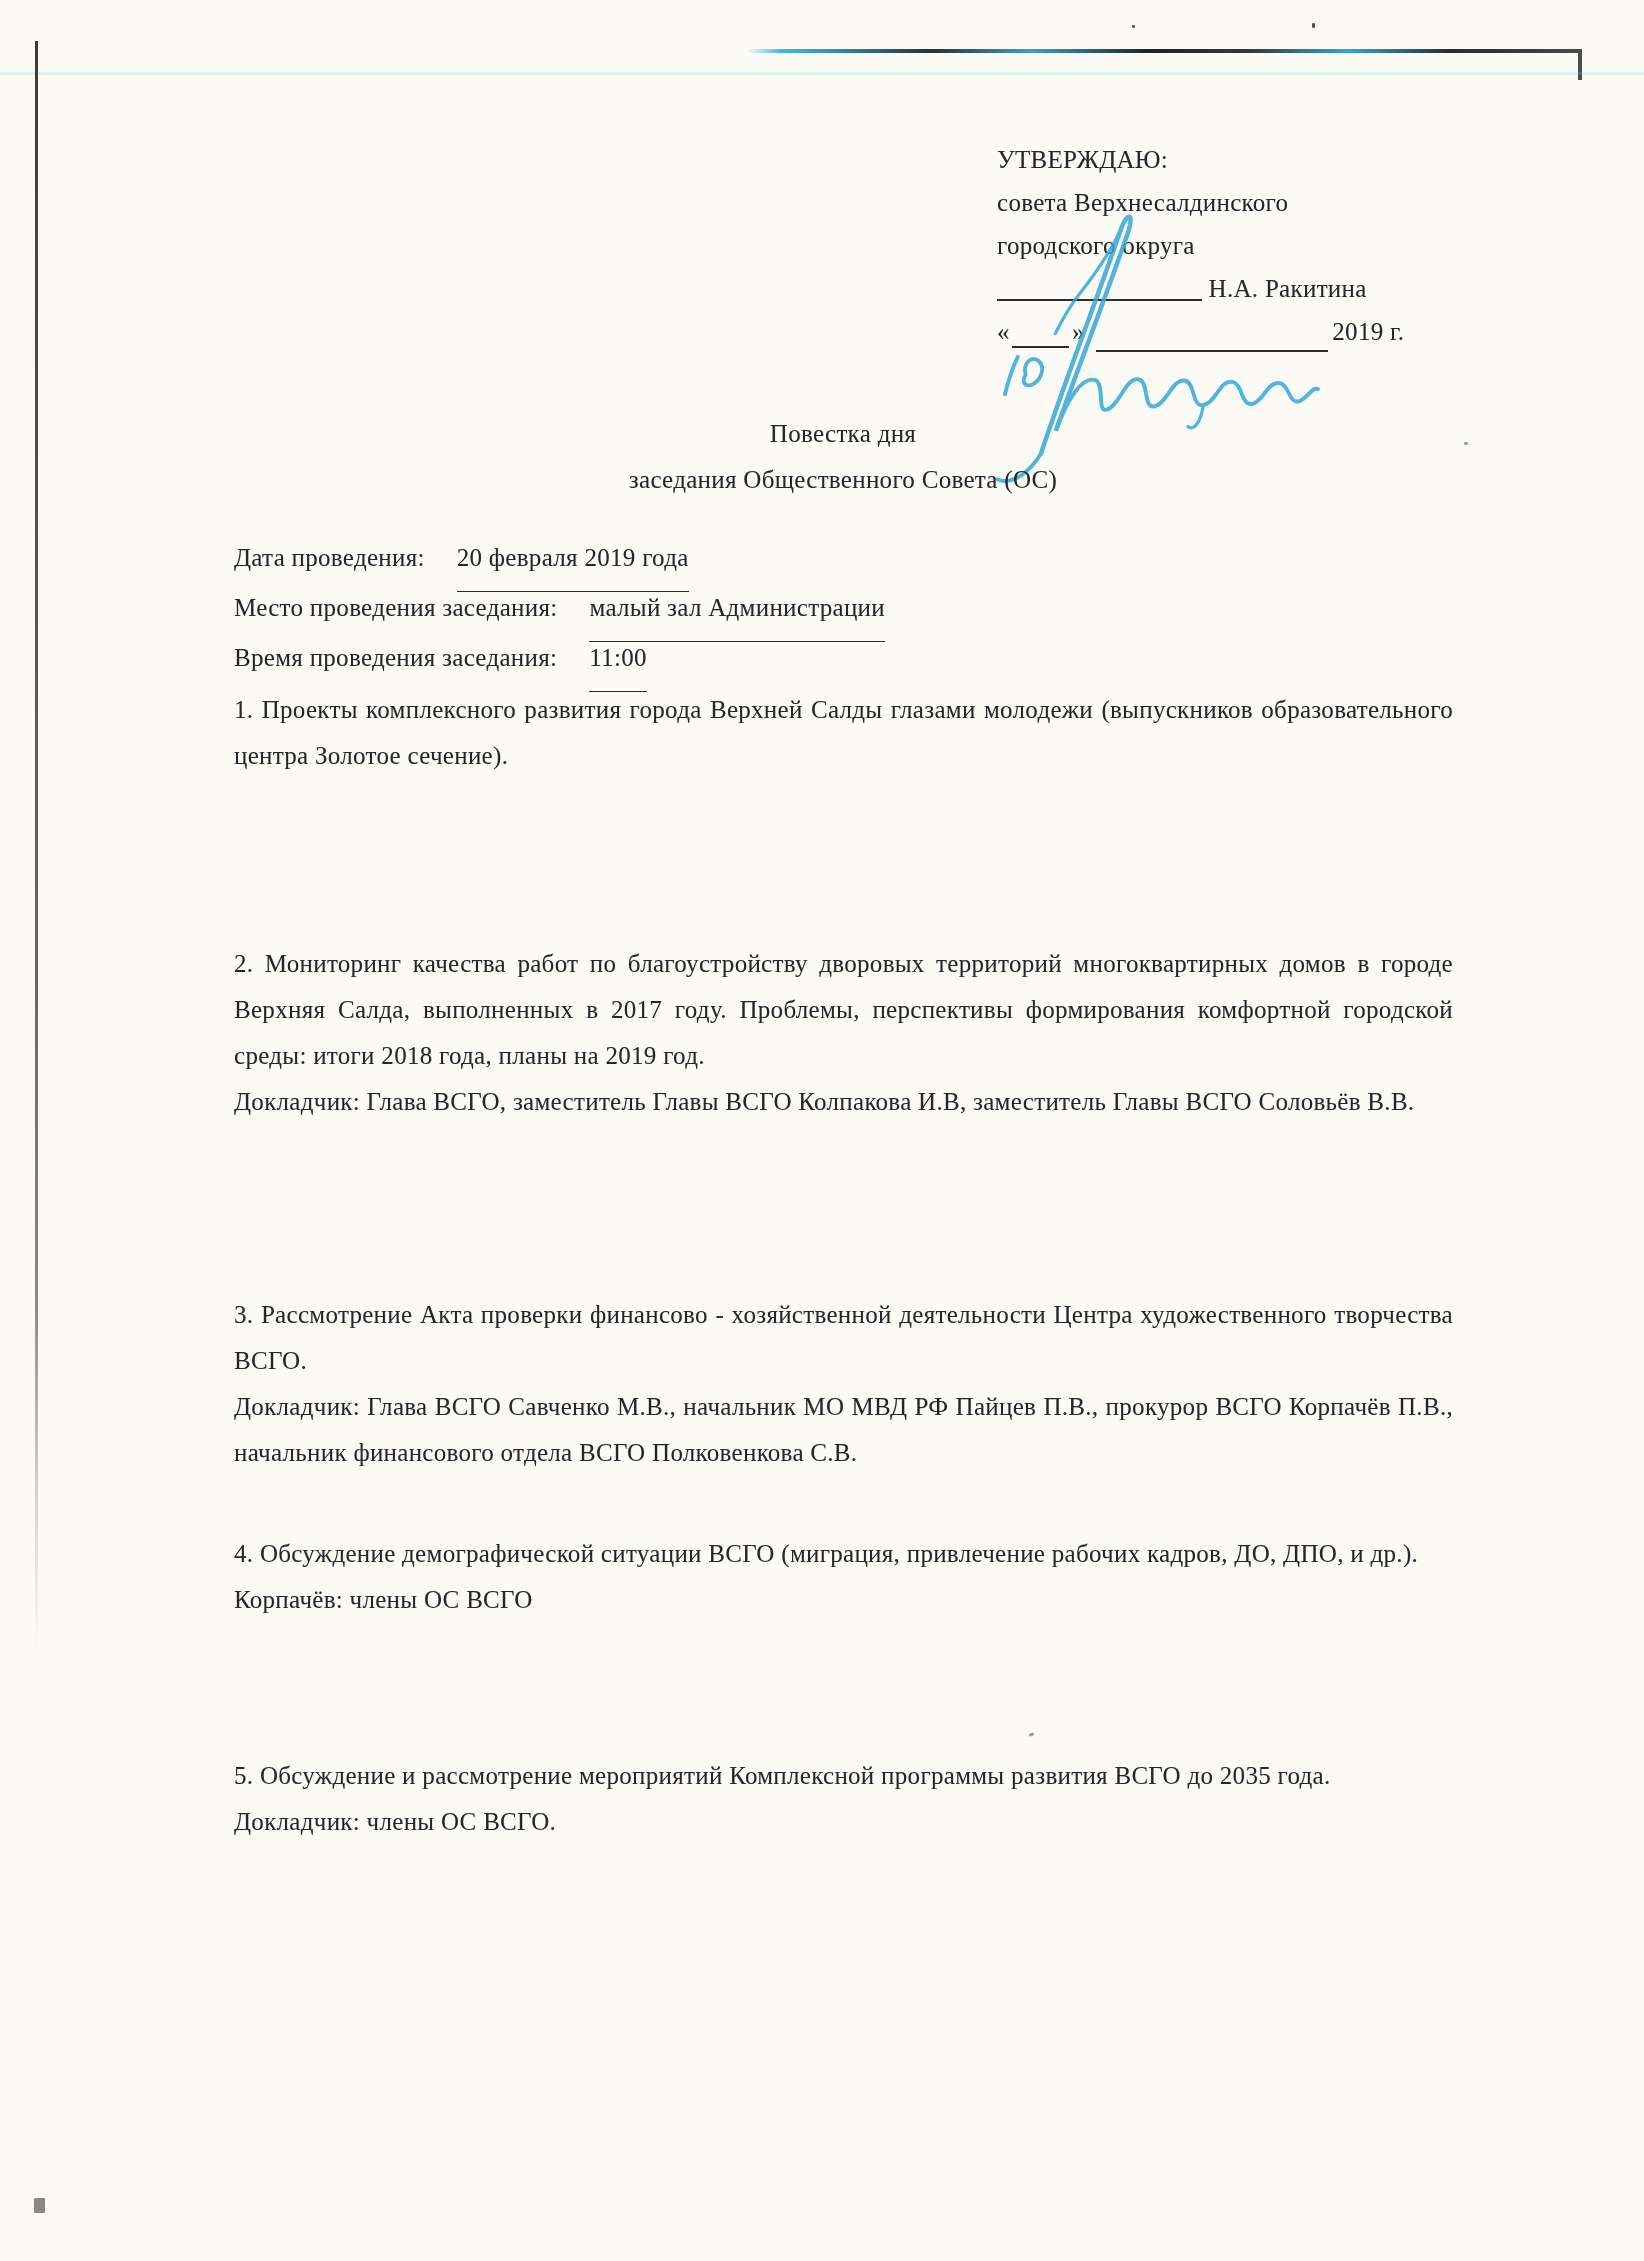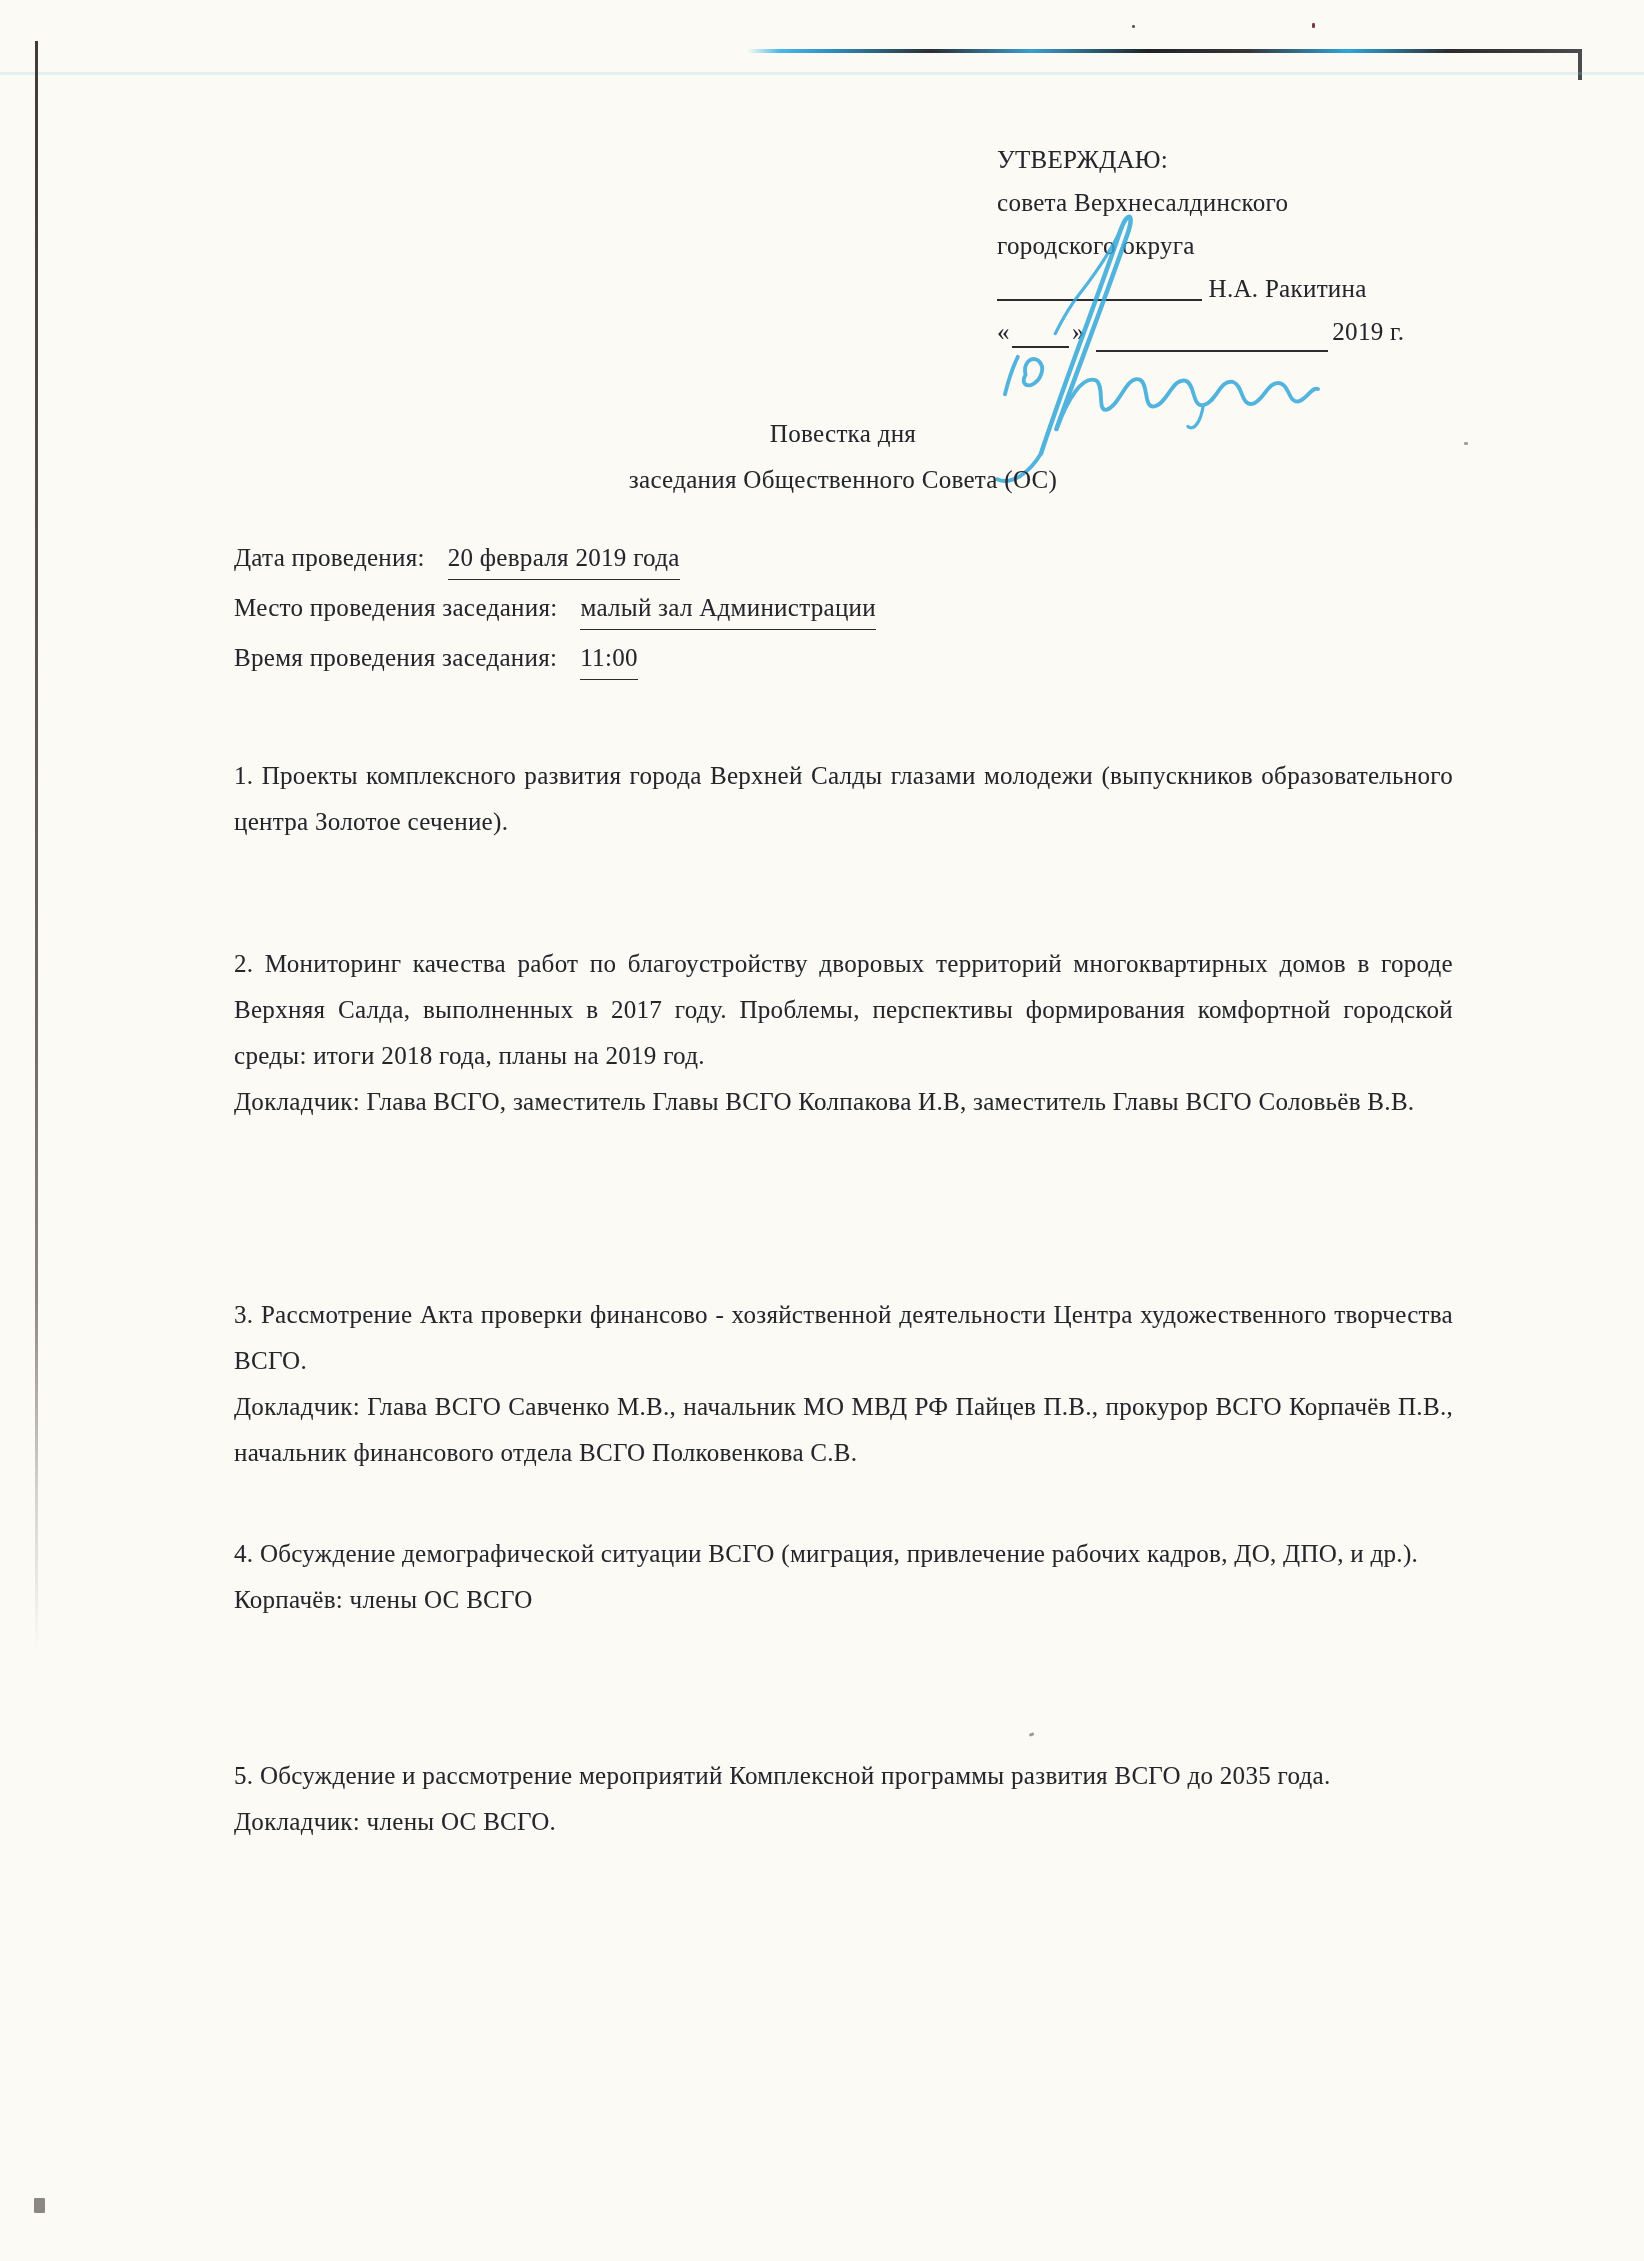--- a/index.html
+++ b/index.html
@@ -26,23 +26,23 @@
   .approval{position:absolute;left:997px;top:138px;width:464px;line-height:43px;}
   .approval div{white-space:nowrap;}
   .sign-row{margin-top:0;font-family:Liberation Serif, serif;}
   .blank{display:inline-block;border-bottom:2.6px solid #2b2b30;}
   .name-blank{width:205px;vertical-align:-3.9px;}
   .day-blank{width:57px;vertical-align:-7.7px;margin:0 2.6px;}
   .month-blank{width:232px;vertical-align:-11.6px;margin:0 3.9px 0 11.6px;}
   .title-block{position:absolute;left:234px;top:411px;width:1218px;text-align:center;line-height:46px;}
   .meta-block{position:absolute;left:234px;top:533px;width:1218px;line-height:50px;}
   .meta-row{white-space:nowrap;}
-  .meta-value{margin-left:23px;border-bottom:1.9px solid #2b2b30;padding-bottom:8px;}
+  .meta-value{margin-left:32px;border-bottom:1.9px solid #2b2b30;padding-bottom:20px;}
   .agenda-item{position:absolute;left:234px;width:1219px;line-height:46px;}
-  .item-1{top:753px;} .item-2{top:941px;} .item-3{top:1292px;} .item-4{top:1531px;} .item-5{top:1753px;}
+  .item-1{top:687px;} .item-2{top:941px;} .item-3{top:1292px;} .item-4{top:1531px;} .item-5{top:1753px;}
   .para{text-align:justify;margin:0;}
   
   .signature-svg{position:absolute;left:0;top:0;pointer-events:none;}
 </style>
 </head>
 <body>
 
 <div class="page doc-text">
 
   <div class="scan-top-line"></div>

